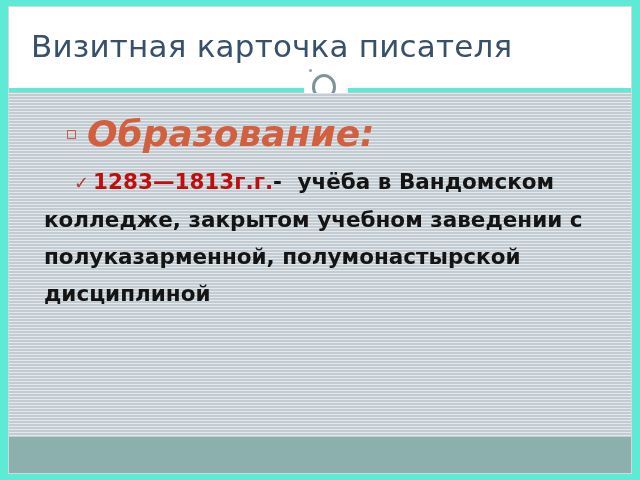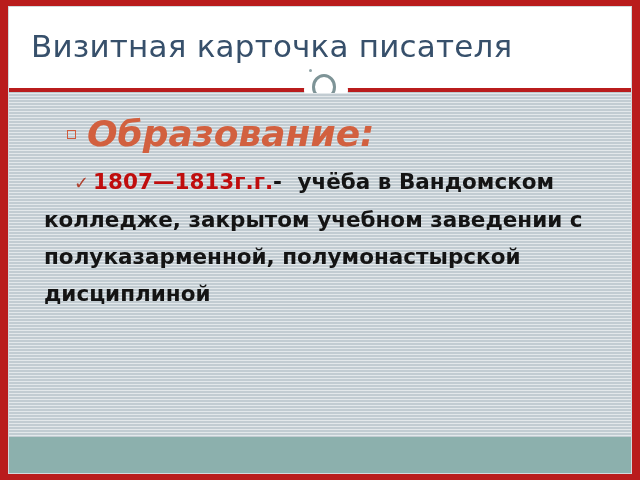--- a/index.html
+++ b/index.html
@@ -11,21 +11,21 @@
     height: 480px;
     overflow: hidden;
     background: #ffffff;
     font-family: "DejaVu Sans", sans-serif;
   }
 
   .slide {
     position: relative;
     width: 640px;
     height: 480px;
-    background: #b91c1c;
+    background: #5eead4;
     box-sizing: border-box;
   }
 
   
   .slide-frame {
     position: absolute;
     left: 8px;
     top: 6px;
     width: 624px;
     height: 468px;
@@ -217,21 +217,21 @@
 
   <div class="body-panel">
     <div class="content">
 
       <div class="lvl1">
         <span class="sq-bullet"></span>
         <span class="lvl1-text">Образование:</span>
       </div>
 
       <div class="lvl2">
-        <div class="lvl2-inner"><span class="check-bullet">✓</span><span class="date-red">1807—1813г.г.</span><span class="gap-sp">-</span>&nbsp;&nbsp;<span>учёба в Вандомском колледже, закрытом учебном заведении с полуказарменной, полумонастырской дисциплиной</span></div>
+        <div class="lvl2-inner"><span class="check-bullet">✓</span><span class="date-red">1283—1813г.г.</span><span class="gap-sp">-</span>&nbsp;&nbsp;<span>учёба в Вандомском колледже, закрытом учебном заведении с полуказарменной, полумонастырской дисциплиной</span></div>
       </div>
 
     </div>
   </div>
 
   <div class="footer-bar"></div>
 
 </div>
 
 </body></html>

